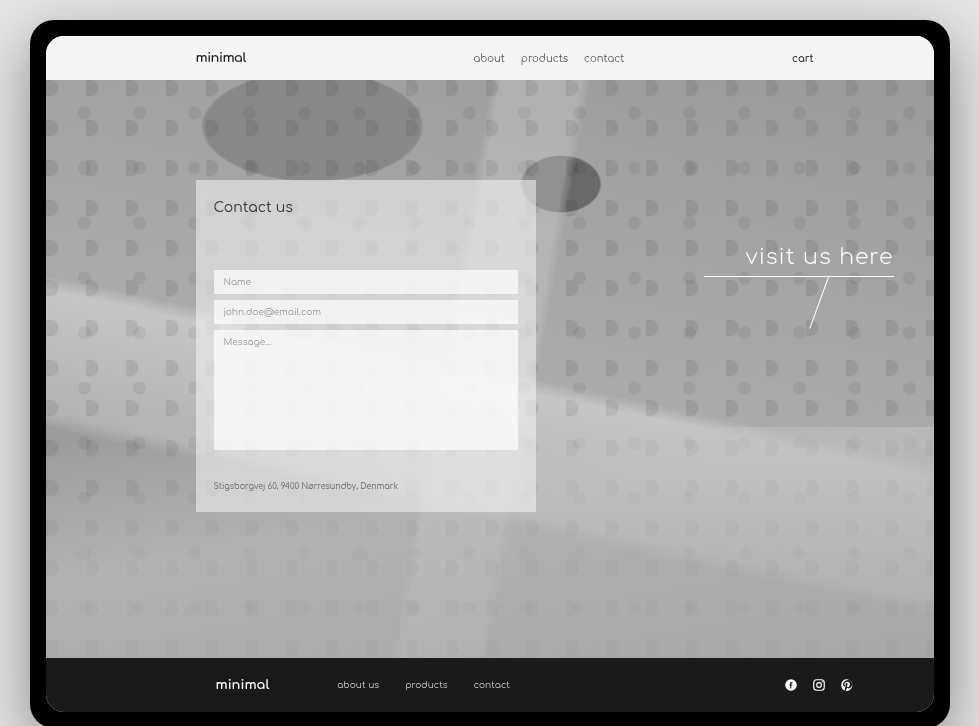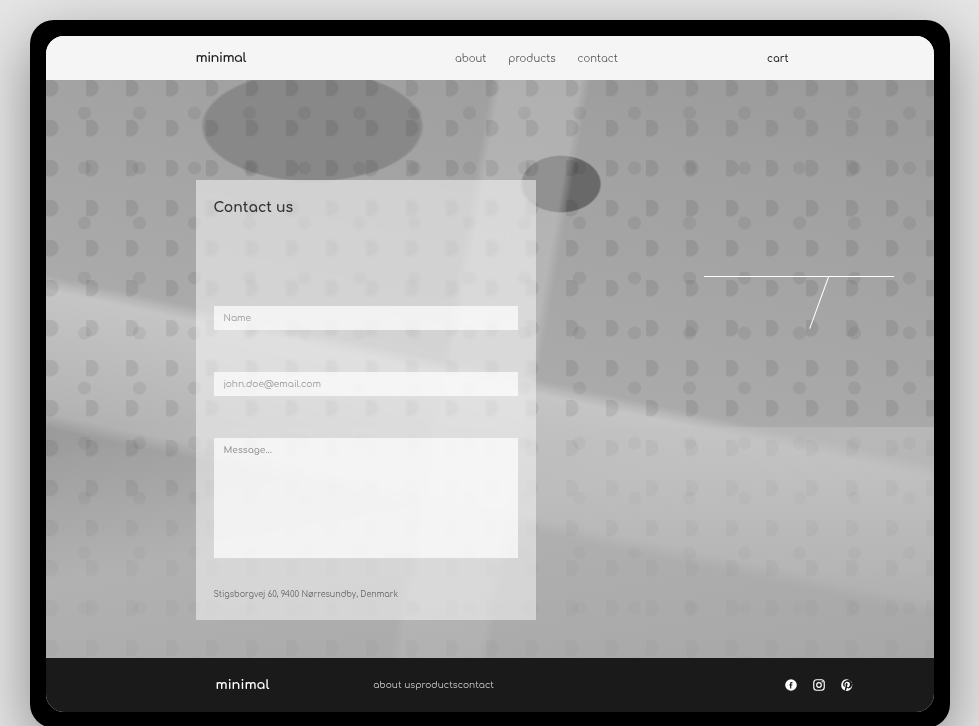--- a/index.html
+++ b/index.html
@@ -42,29 +42,29 @@
     color: #555;
   }
   .logo {
     font-weight: 700;
     font-size: 13px;
     color: #222;
     letter-spacing: -0.5px;
   }
   .nav {
     display: flex;
-    gap: 22px;
+    gap: 16px;
     margin-left: 60px;
   }
   .nav a { cursor: pointer; }
   .cart {
     font-size: 10px;
     font-weight: 600;
     color: #222;
-    margin-right: 105px;
+    margin-right: 80px;
     cursor: pointer;
   }
   
   .map-area {
     flex: 1;
     position: relative;
     overflow: hidden;
     background: #999;
   }
   .map-bg {
@@ -98,40 +98,38 @@
     position: absolute;
     left: 150px;
     top: 100px;
     width: 340px;
     background: rgba(245,245,245,0.55);
     padding: 20px 18px 18px 18px;
     backdrop-filter: blur(1px);
   }
   .contact-title {
     font-size: 14px;
-    font-weight: 700;
+    font-weight: 400;
     color: #333;
     margin-bottom: 55px;
   }
   .field {
     width: 100%;
     background: rgba(255,255,255,0.7);
     border: none;
     padding: 7px 10px;
     font-size: 9px;
     color: #888;
     font-family: inherit;
     margin-bottom: 6px;
-    margin-top: 36px;
   }
   .field::placeholder { color: #999; font-style: normal; }
   textarea.field {
     height: 120px;
     resize: none;
-    font-weight: bold;
   }
   .contact-info {
     margin-top: 20px;
     font-size: 8px;
     line-height: 1.7;
     color: #666;
   }
   
   .visit-label {
     position: absolute;
@@ -173,21 +171,22 @@
     color: #ddd;
     font-size: 9px;
   }
   .footer-logo {
     font-size: 13px;
     font-weight: 700;
     color: #fff;
   }
   .footer-nav {
     display: flex;
-    margin-left: 104px;
+    gap: 26px;
+    margin-left: 68px;
   }
   .footer-nav a { cursor: pointer; color: #ccc; }
   .socials {
     margin-left: auto;
     display: flex;
     gap: 14px;
     align-items: center;
   }
   .social-icon {
     width: 14px;
@@ -218,20 +217,21 @@
       <div class="contact-card">
         <div class="contact-title">Contact us</div>
         <input class="field" placeholder="Name" style="">
         <input class="field" placeholder="john.doe@email.com" style="">
         <textarea class="field" placeholder="Message..." style=""></textarea>
         <div class="contact-info">
           <div>Stigsborgvej 60, 9400 Nørresundby, Denmark</div>
         </div>
       </div>
 
+      <div class="visit-label">visit us here</div>
       <div class="visit-underline"></div>
       <div class="visit-pointer"></div>
     </div>
 
     <div class="footer">
       <span class="footer-logo">minimal</span>
       <div class="footer-nav">
         <a>about us</a>
         <a>products</a>
         <a>contact</a>

